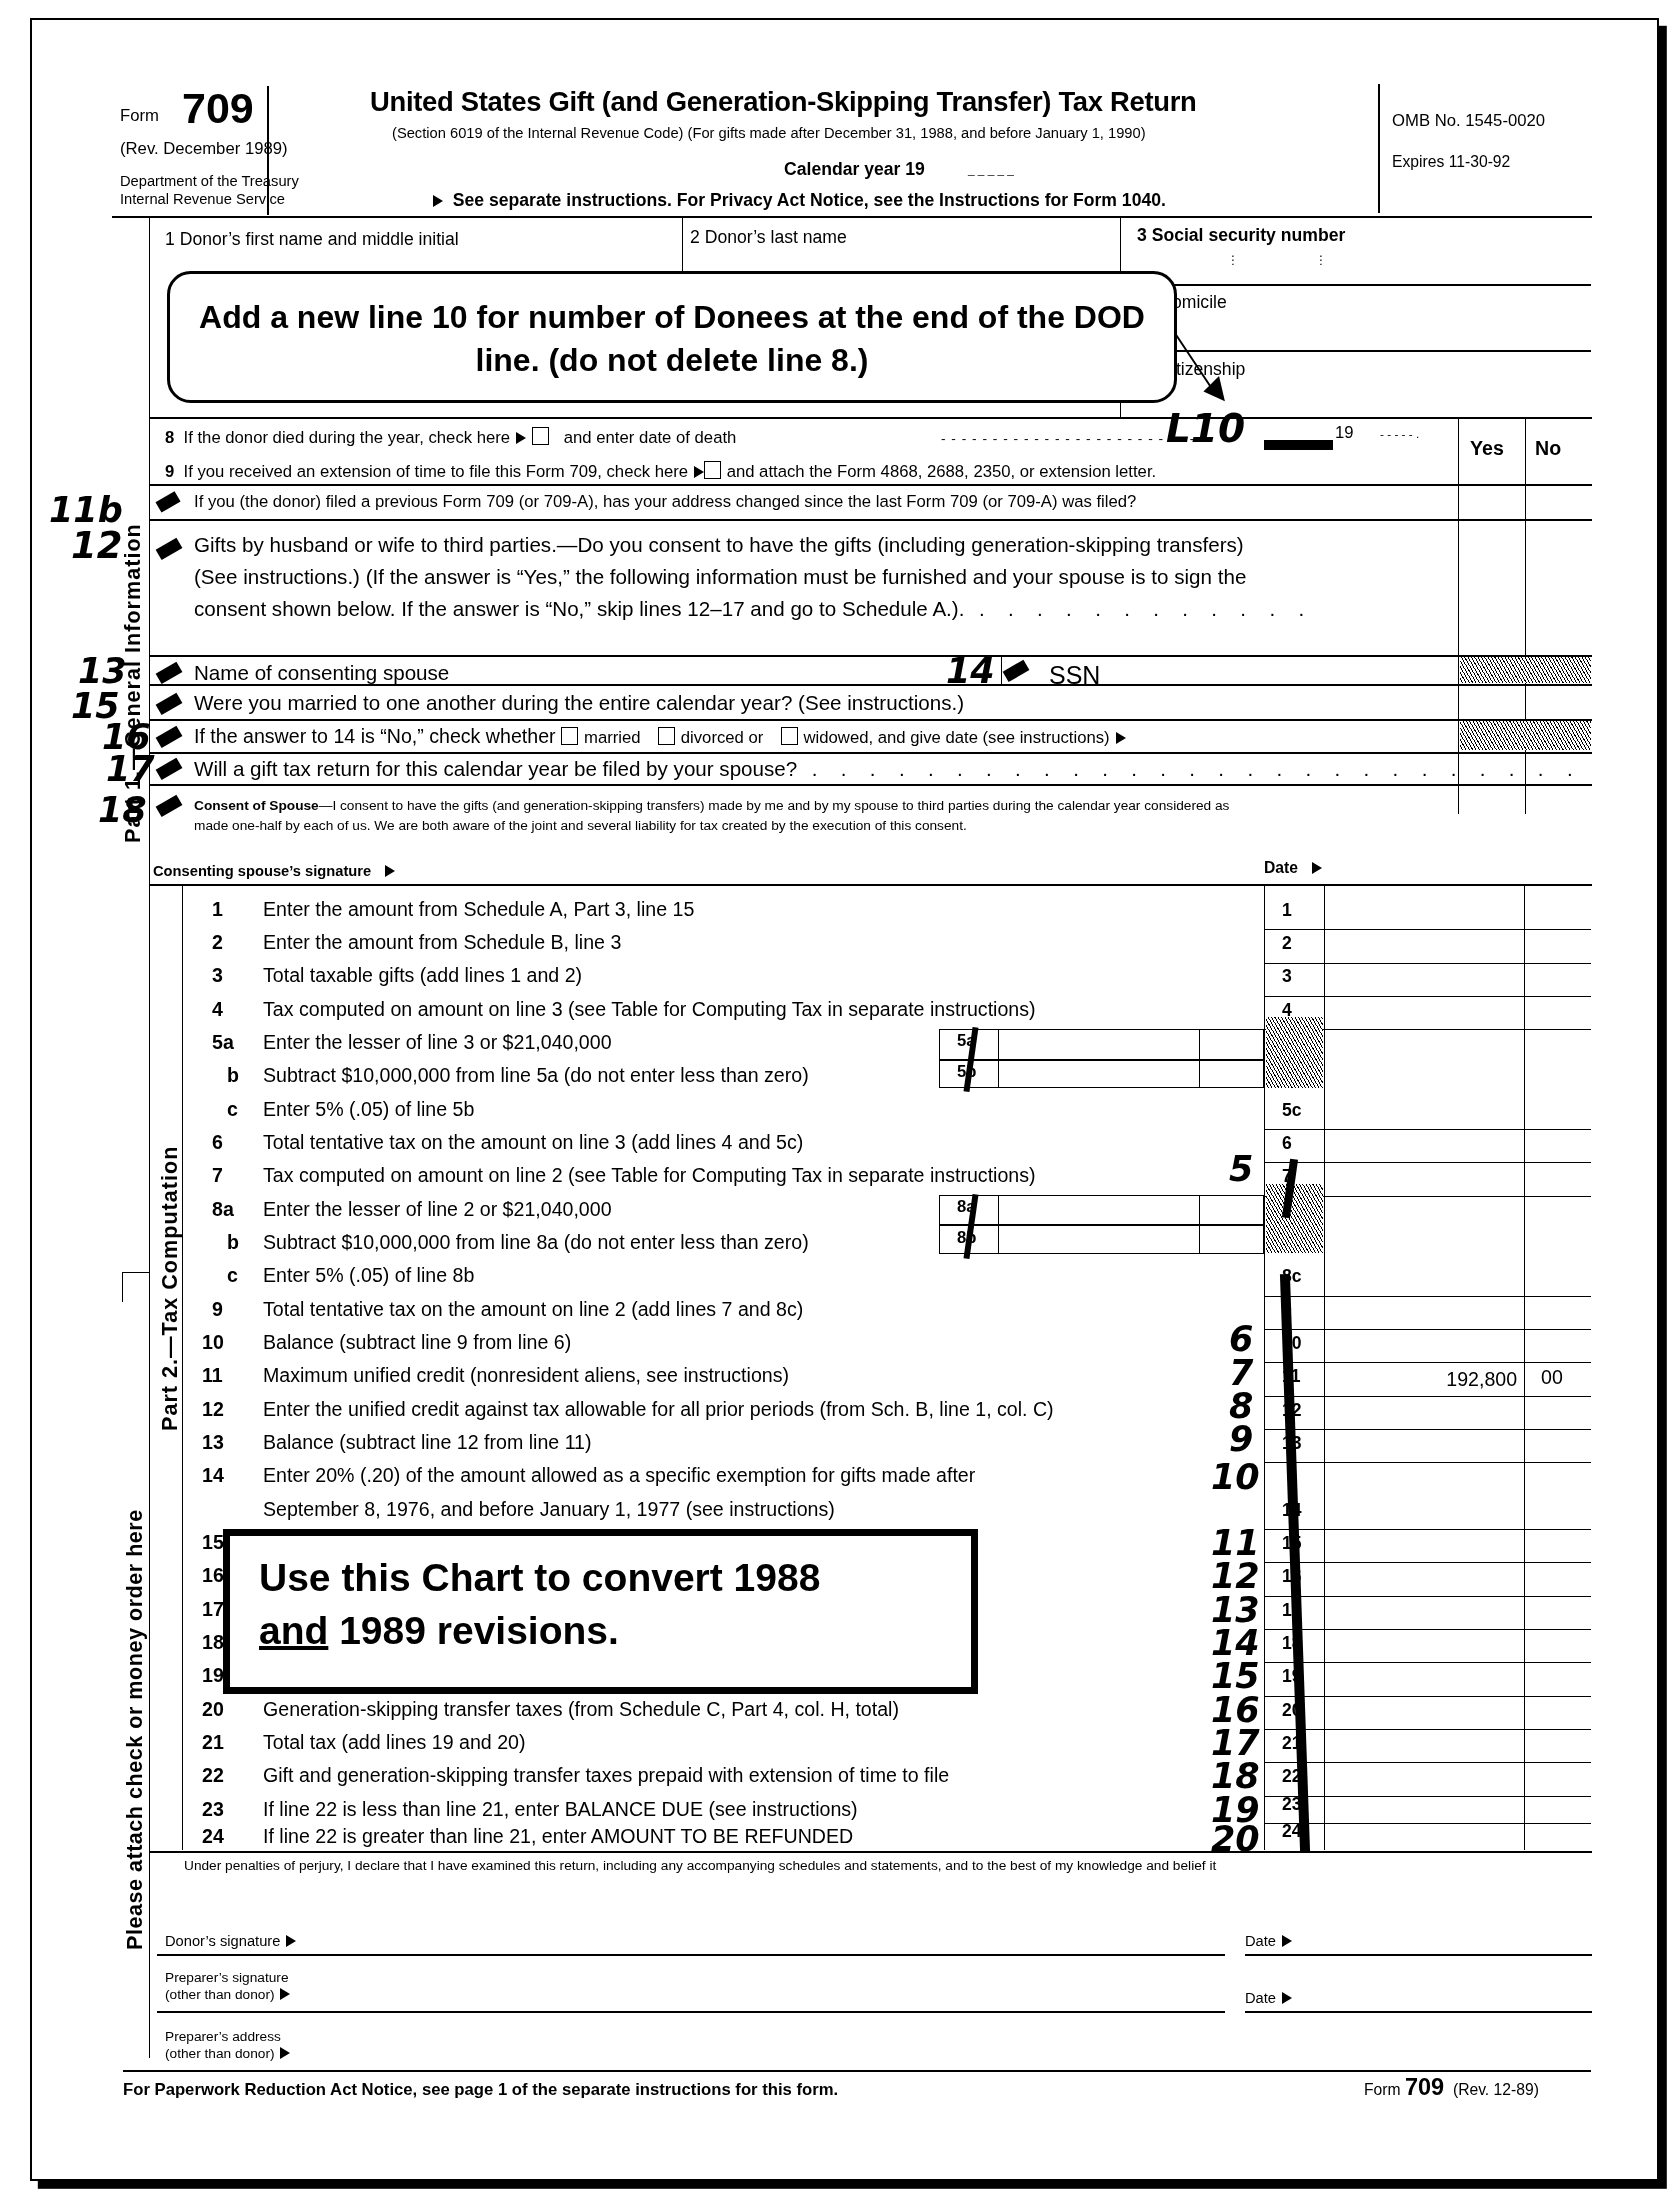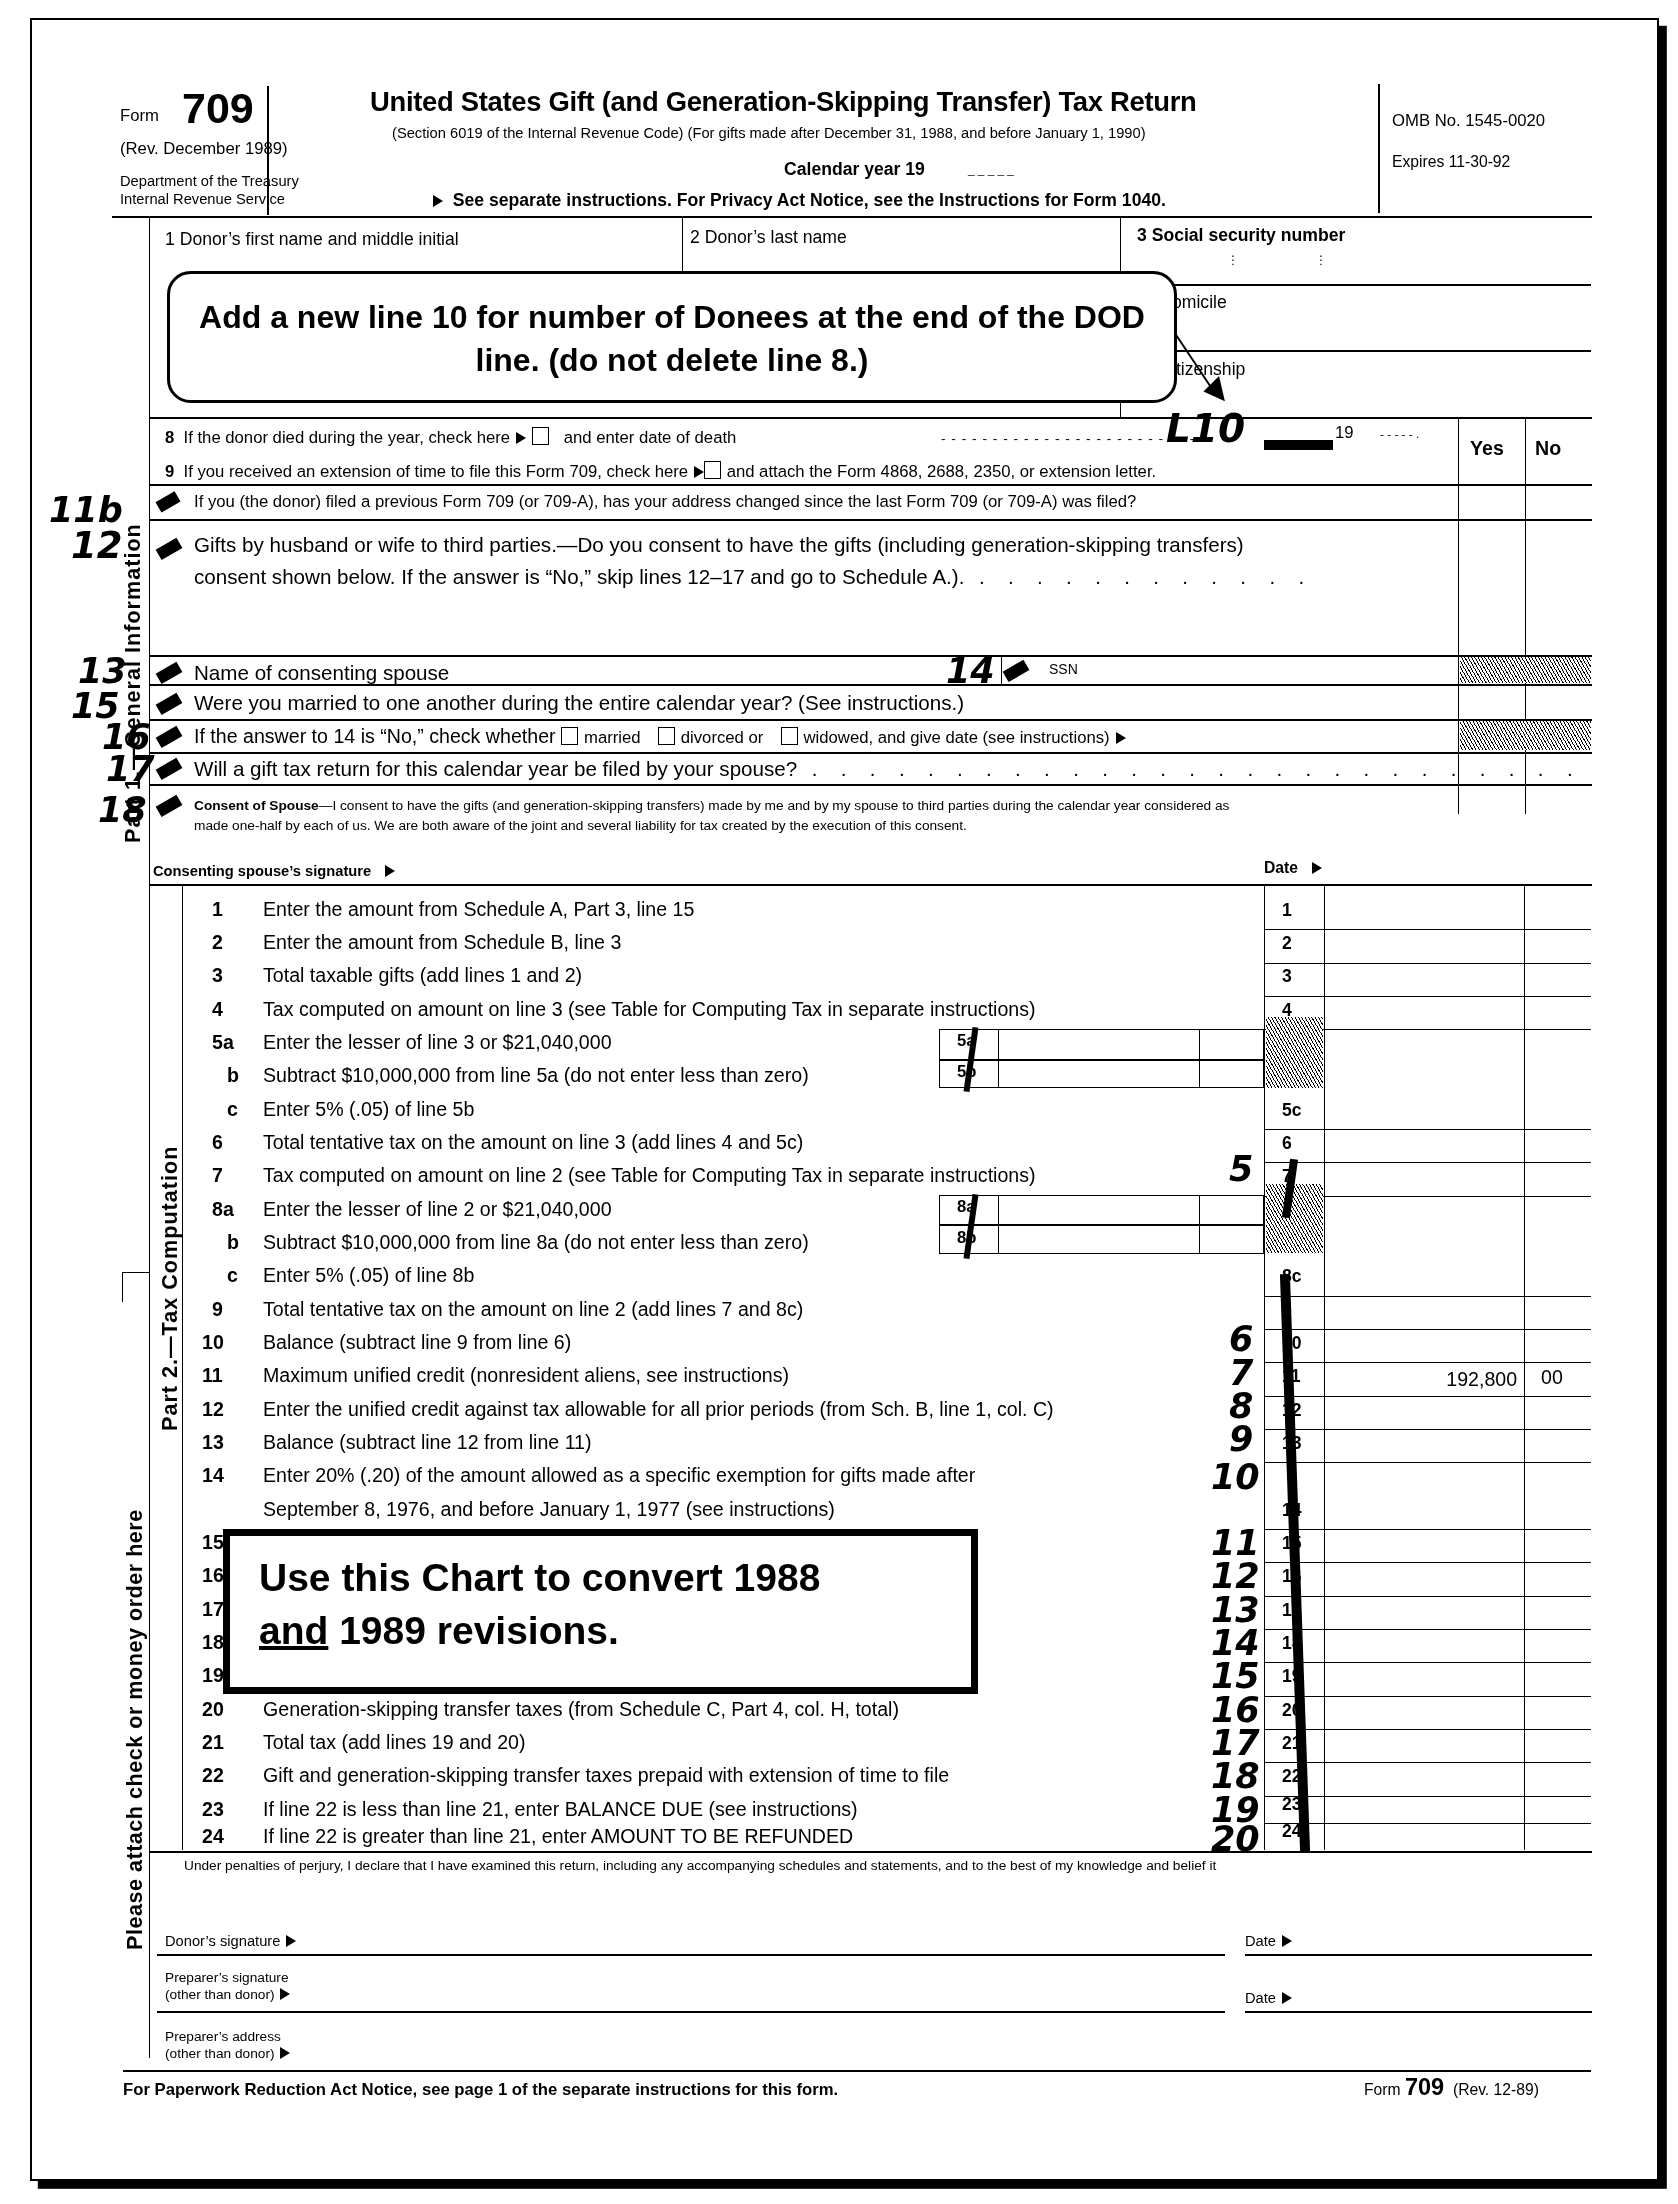--- a/index.html
+++ b/index.html
@@ -82,27 +82,28 @@
 <div class="t" style="left:1535px;top:437px;font-size:19.6px;font-weight:bold;">No</div>
 
 <div class="t" style="left:165px;top:461px;font-size:16.7px;"><span class="lnum">9</span>&nbsp; <span>If you received an extension of time to file this Form 709, check here</span><span class="tri"></span><span class="box" style="margin-left:0;"></span><span>and attach the Form 4868, 2688, 2350, or extension letter.</span></div>
 <div class="hl" style="left:149px;top:484px;width:1443px;"></div>
 
 <div class="t" style="left:194px;top:492px;font-size:16.7px;">If you (the donor) filed a previous Form 709 (or 709-A), has your address changed since the last Form 709 (or 709-A) was filed?</div>
 <div class="hl" style="left:149px;top:519px;width:1443px;"></div>
 
 <div class="t" style="left:194px;top:529px;font-size:20.6px;line-height:32px;">
   <div>Gifts by husband or wife to third parties.—Do you consent to have the gifts (including generation-skipping transfers)</div>
+  <div>(See instructions.) (If the answer is “Yes,” the following information must be furnished and your spouse is to sign the</div>
   <div><span>consent shown below. If the answer is “No,” skip lines 12–17 and go to Schedule A.).</span><span class="dots"> . . . . . . . . . . . .</span></div>
 </div>
 <div class="hl" style="left:149px;top:655px;width:1443px;"></div>
 
 <div class="t" style="left:194px;top:661px;font-size:20.6px;">Name of consenting spouse</div>
 <div class="vl" style="left:1001px;top:655px;height:29px;"></div>
-<div class="t" style="left:1049px;top:661px;font-size:14px;">SSN</div>
+<div class="t" style="left:1049px;top:661px;font-size:25px;">SSN</div>
 <div class="hatch" style="left:1460px;top:657px;width:131px;height:25.5px;"></div>
 <div class="hl" style="left:149px;top:684px;width:1443px;"></div>
 
 <div class="t" style="left:194px;top:691px;font-size:20.6px;">Were you married to one another during the entire calendar year? (See instructions.)</div>
 <div class="hl" style="left:149px;top:719px;width:1443px;"></div>
 
 <div class="t" style="left:194px;top:725px;font-size:19.6px;"><span>If the answer to 14 is “No,” check whether</span><span class="box"></span><span style="font-size:16.7px;">married</span><span class="box" style="margin-left:17.6px;"></span><span style="font-size:16.7px;">divorced or</span><span class="box" style="margin-left:17.6px;"></span><span style="font-size:16.7px;">widowed, and give date (see instructions)</span><span class="tri"></span></div>
 <div class="hatch" style="left:1460px;top:721px;width:131px;height:29px;"></div>
 <div class="hl" style="left:149px;top:752px;width:1443px;"></div>
 

